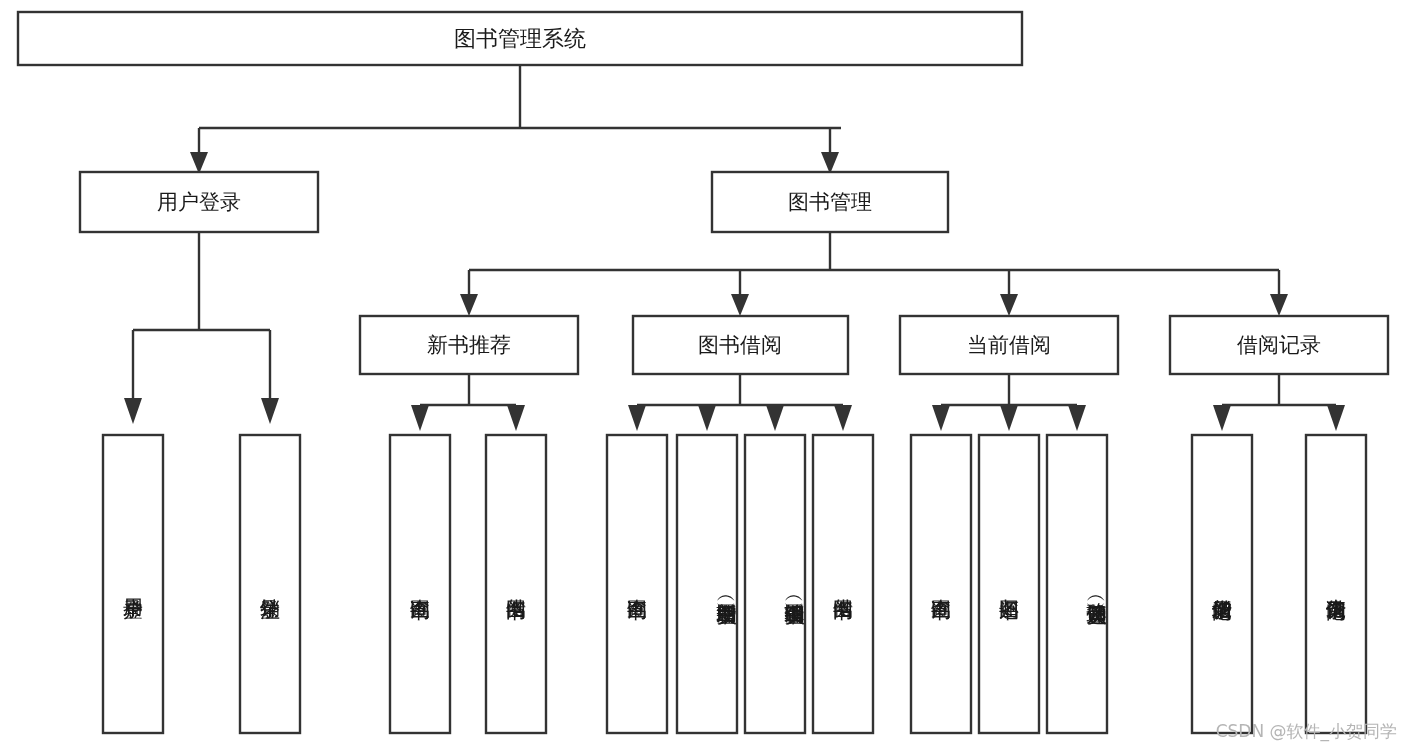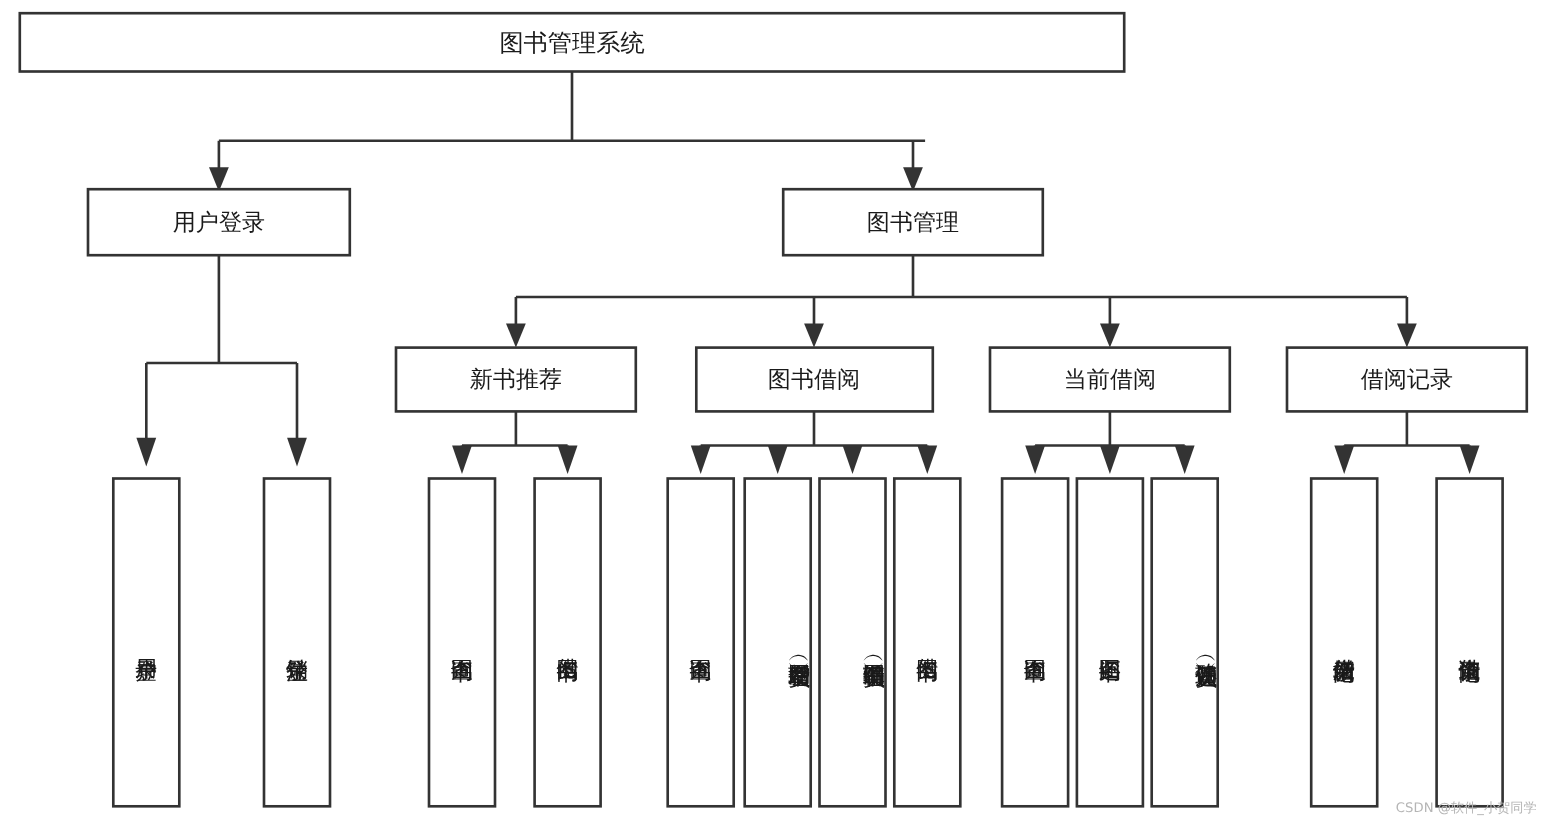--- a/index.html
+++ b/index.html
@@ -65,21 +65,21 @@
     white-space: nowrap;
     letter-spacing: 0.5px;
     pointer-events: none;
     text-align: center;
   }
   .watermark {
     position: absolute;
     right: 8px;
     bottom: 4px;
     font-family: "DejaVu Sans", "Liberation Sans", sans-serif;
-    font-size: 12px;
+    font-size: 17px;
     color: #b5b5b5;
     white-space: nowrap;
     user-select: none;
   }
 </style>
 </head>
 <body>
 
 <div id="diagram-root">
 

